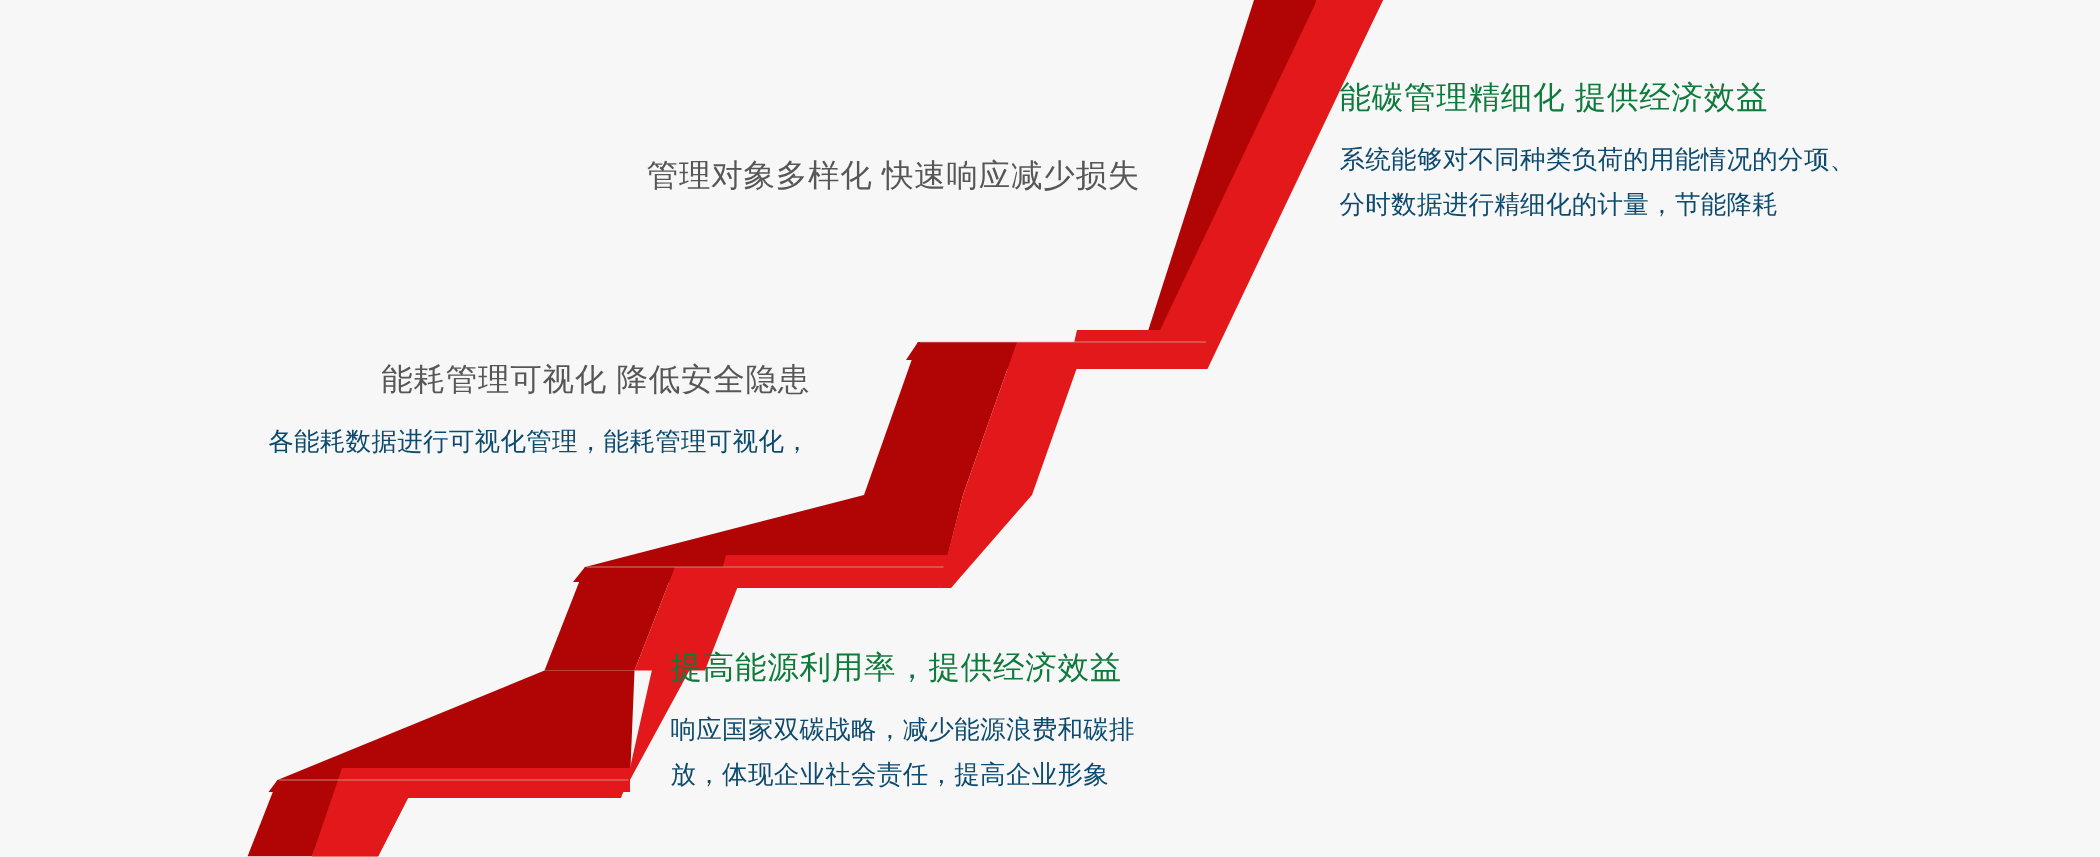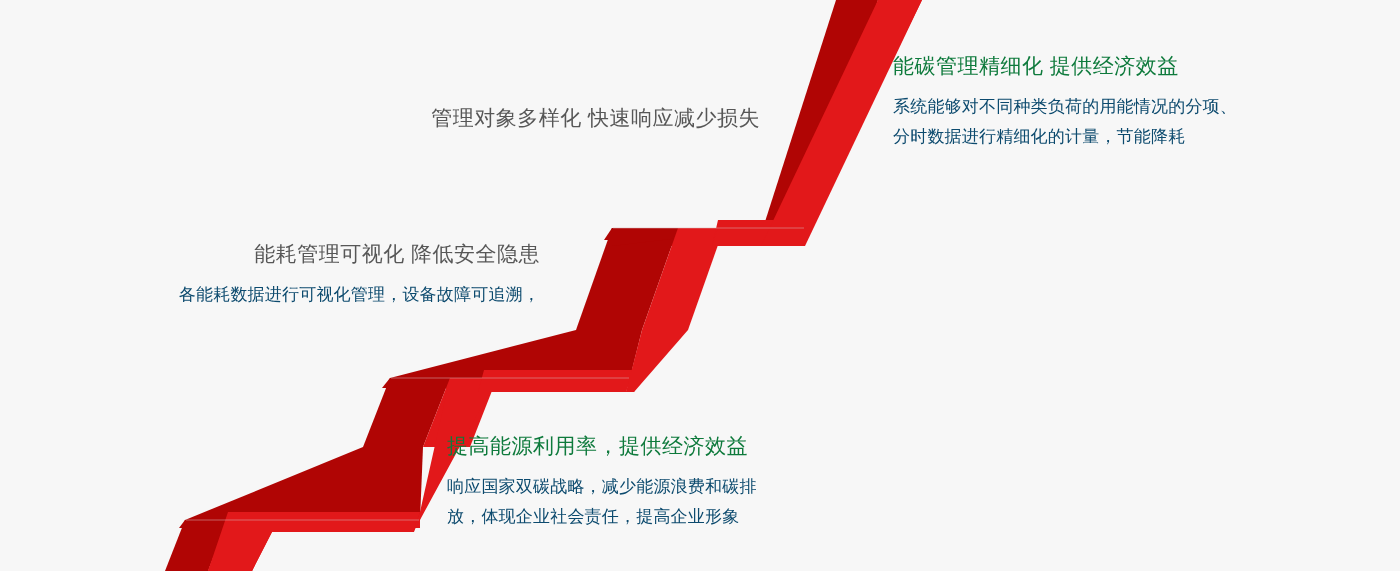--- a/index.html
+++ b/index.html
@@ -128,21 +128,21 @@
     </div>
   </div>
 
   <div class="block align-right" id="block-top-left">
     <div class="title title-gray">管理对象多样化  快速响应减少损失</div>
   </div>
 
   <div class="block align-right" id="block-mid-left">
     <div class="title title-gray">能耗管理可视化   降低安全隐患</div>
     <div class="body">
-      <div>各能耗数据进行可视化管理，设备故障可追溯，</div>
+      <div>各能耗数据进行可视化管理，能耗管理可视化，</div>
     </div>
   </div>
 
 
   <div class="block align-left" id="block-bottom">
     <div class="title title-green">提高能源利用率，提供经济效益</div>
     <div class="body">
       <div>响应国家双碳战略，减少能源浪费和碳排</div>
       <div>放，体现企业社会责任，提高企业形象</div>
     </div>

